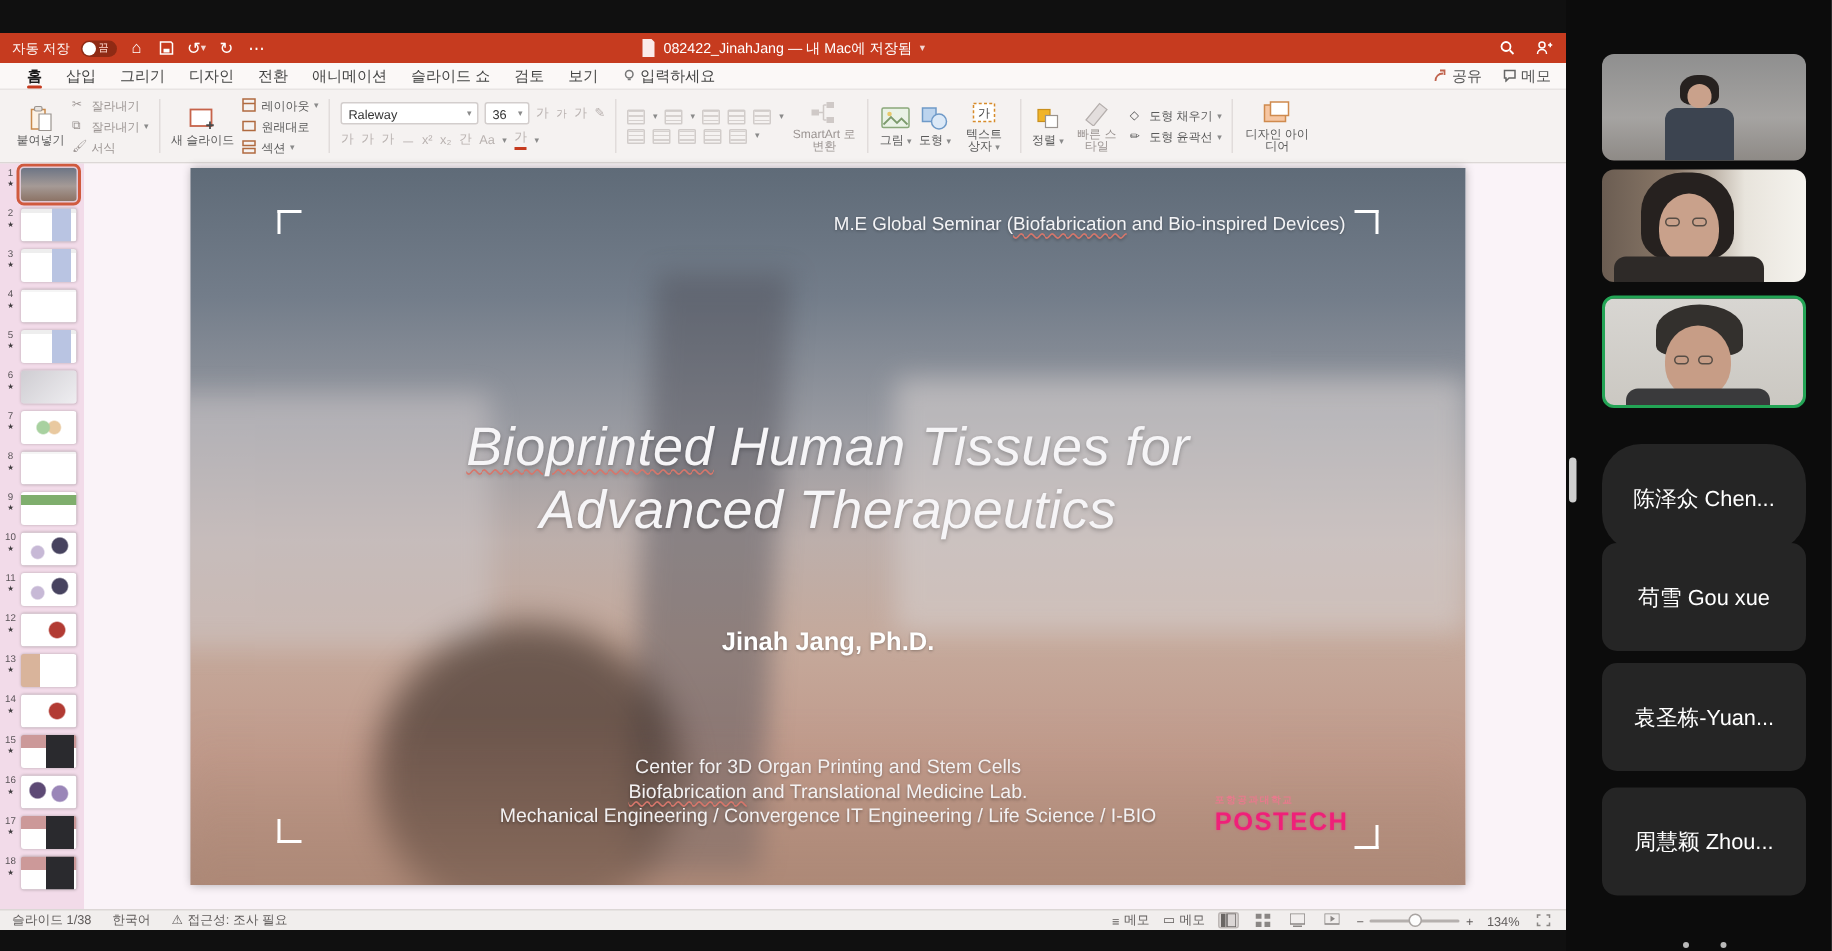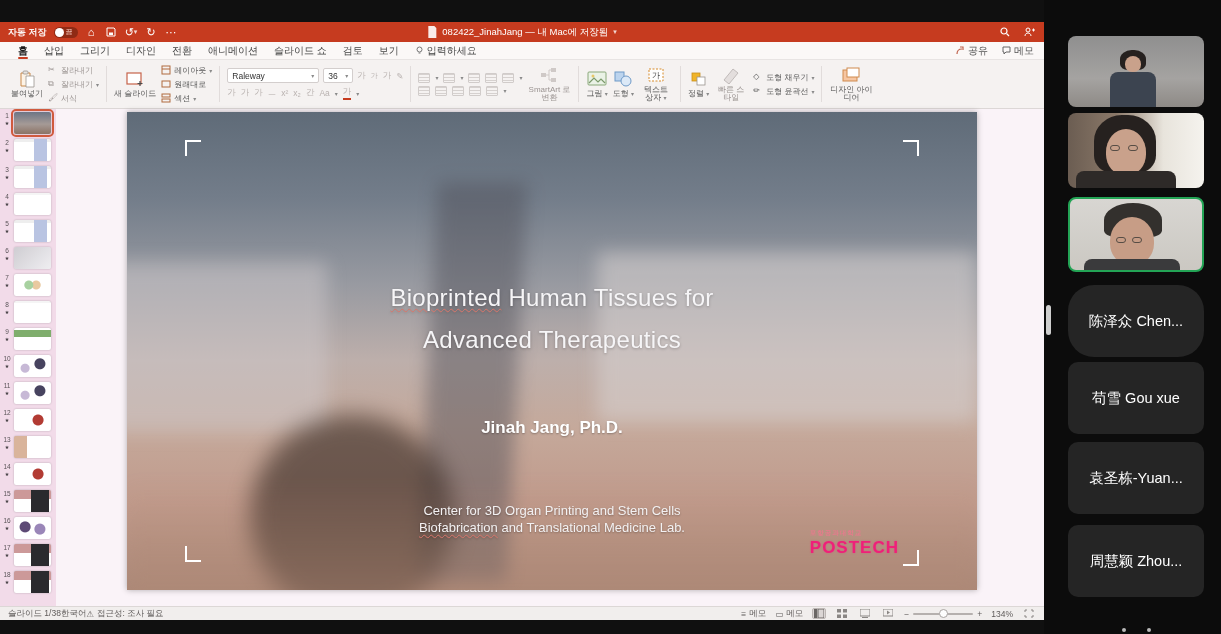--- a/index.html
+++ b/index.html
@@ -5,21 +5,21 @@
   * { margin:0; padding:0; box-sizing:border-box; }
   html,body { width:1221px; height:634px; overflow:hidden; background:#101010;
     font-family:"Liberation Sans","DejaVu Sans",sans-serif; }
 
   
   .ppt-window { position:absolute; left:0; top:22px; width:1044px; height:590px; background:#f5f2f1; }
 
   .titlebar { position:absolute; left:0; top:0; width:100%; height:20px; background:#c63b1f;
     display:flex; align-items:center; color:#fff; font-size:9px; padding:0 8px; }
   .tb-left { display:flex; align-items:center; gap:7px; }
-  .autosave-label { opacity:.95;font-weight:bold; }
+  .autosave-label { opacity:.95; }
   .toggle { width:24px; height:11px; background:#8f2a14; border-radius:6px; position:relative; display:flex; align-items:center; }
   .toggle .knob { width:9px; height:9px; background:#fff; border-radius:50%; margin-left:1px; }
   .toggle .state { font-size:7px; margin-left:2px; color:#ffd9cf; }
   .tb-ico { width:13px; height:13px; display:flex; align-items:center; justify-content:center; font-size:11px; color:#fff; }
   .tb-center { position:absolute; left:50%; transform:translateX(-50%); display:flex; align-items:center; gap:5px; font-size:9.5px; white-space:nowrap; }
   .doc-ico { width:10px; height:12px; }
   .tb-caret { font-size:7px; opacity:.8; }
   .tb-right { margin-left:auto; display:flex; align-items:center; gap:12px; }
 
   .menubar { position:absolute; left:0; top:20px; width:100%; height:18px; background:#fbf8f7;
@@ -84,35 +84,35 @@
   .ph-warm { left:0; bottom:-30px; width:100%; height:140px; background:linear-gradient(180deg,transparent,#b08a76); opacity:.6; }
 
   .bracket { position:absolute; width:16px; height:16px; border:0 solid #fff; }
   .br-tl { left:58px; top:28px; border-left-width:2px; border-top-width:2px; }
   .br-tr { right:58px; top:28px; border-right-width:2px; border-top-width:2px; }
   .br-bl { left:58px; bottom:28px; border-left-width:2px; border-bottom-width:2px; }
   .br-br { right:58px; bottom:24px; border-right-width:2px; border-bottom-width:2px; }
 
   .sl-header { position:absolute; right:80px; top:30px; font-size:12.5px; color:#f4f4f6; text-shadow:0 1px 2px rgba(0,0,0,.3); }
   .spell { text-decoration:underline wavy #d6766b 1px; text-underline-offset:2px; }
-  .sl-title { position:absolute; left:0; width:100%; top:165px; text-align:center; font-size:24px; line-height:42px;
-    color:#f6f5f7; text-shadow:0 1px 3px rgba(0,0,0,.25); letter-spacing:.3px; }
+  .sl-title { position:absolute; left:0; width:100%; top:165px; text-align:center; font-size:36px; line-height:42px;
+    color:#f6f5f7; text-shadow:0 1px 3px rgba(0,0,0,.25); letter-spacing:.3px;font-style:italic; }
   .sl-author { position:absolute; left:0; width:100%; top:306px; text-align:center; font-size:17px; font-weight:bold;
     color:#fff; text-shadow:0 1px 2px rgba(0,0,0,.3); }
   .sl-affil { position:absolute; left:0; width:100%; top:358px; text-align:center; font-size:13px; line-height:16.5px;
     color:#f3f1f2; text-shadow:0 1px 2px rgba(0,0,0,.3);margin-top:33px; }
   .sl-logo { position:absolute; right:78px; bottom:32px; text-align:left; }
   .logo-small { font-size:6.5px; color:#e87a8d; letter-spacing:1px; font-weight:bold; }
   .logo-main { font-size:17px; font-weight:900; color:#ef2079; letter-spacing:1px;
     text-shadow:0 0 2px rgba(239,32,121,.4); }
 
   
   .statusbar { position:absolute; left:0; top:584px; width:100%; height:14px; background:#f1eeed; border-top:1px solid #dcd7d6;
     display:flex; align-items:center; font-size:8.5px; color:#5f5b5a; padding:0 8px; }
-  .sb-left { display:flex; align-items:center; }
+  .sb-left { display:flex; gap:14px; align-items:center; }
   .sb-right { margin-left:auto; display:flex; gap:9px; align-items:center; }
   .sb-item { display:flex; gap:3px; align-items:center; white-space:nowrap; }
   .view-ico { width:14px; height:11px; display:flex; align-items:center; justify-content:center; }
   .view-ico.sel { background:#dbd6d5; border:1px solid #bdb7b5; border-radius:2px; }
   .zoom-slider { display:flex; align-items:center; gap:4px; }
   .zs-track { width:60px; height:2px; background:#b5b0ae; border-radius:1px; position:relative; }
   .zs-knob { position:absolute; left:26px; top:-4px; width:9px; height:9px; background:#fdfdfd; border:1px solid #a9a4a2; border-radius:50%; }
 
   
   .participants { position:absolute; left:1044px; top:0; width:177px; height:634px; background:#0c0c0c; }
@@ -550,32 +550,33 @@
         <div class="blob ph-build-l"></div>
         <div class="blob ph-tower"></div>
         <div class="blob ph-sphere"></div>
         <div class="blob ph-warm"></div>
 
         <div class="bracket br-tl"></div>
         <div class="bracket br-tr"></div>
         <div class="bracket br-bl"></div>
         <div class="bracket br-br"></div>
 
+        <div class="sl-header"><span>M.E Global Seminar (</span><span class="spell">Biofabrication</span><span> and Bio-inspired Devices)</span></div>
 
         <div class="sl-title">
           <span class="spell">Bioprinted</span><span> Human Tissues for</span><br>
           <span>Advanced Therapeutics</span>
         </div>
 
         <div class="sl-author">Jinah Jang, Ph.D.</div>
 
         <div class="sl-affil">
           <span>Center for 3D Organ Printing and Stem Cells</span><br>
           <span class="spell">Biofabrication</span><span> and Translational Medicine Lab.</span><br>
-          <br>
+          <span>Mechanical Engineering / Convergence IT Engineering / Life Science / I-BIO</span><br>
         </div>
 
         <div class="sl-logo">
           <div class="logo-small">포항공과대학교</div>
           <div class="logo-main">POSTECH</div>
         </div>
       </div>
     </div>
   </div>
 
@@ -657,21 +658,21 @@
   </div>
   <div class="video-tile vt3">
     <div class="person hair"></div>
     <div class="person face"></div>
     <div class="glasses g1"></div>
     <div class="glasses g2"></div>
     <div class="person body-sh"></div>
   </div>
 
   <div id="name-list">
-      <div class="name-tile" style="top: 285px; border-radius: 26px;">陈泽众 Chen...</div>
+      <div class="name-tile" style="top: 296px; border-radius: 26px;">陈泽众 Chen...</div>
       <div class="name-tile" style="top: 362px;">苟雪 Gou xue</div>
       <div class="name-tile" style="top: 442px;">袁圣栋-Yuan...</div>
       <div class="name-tile" style="top: 525px;">周慧颖 Zhou...</div>
     </div>
 
   <div class="dot" style="left:78px;"></div>
   <div class="dot" style="left:103px;"></div>
 </div>
 
 </body></html>

